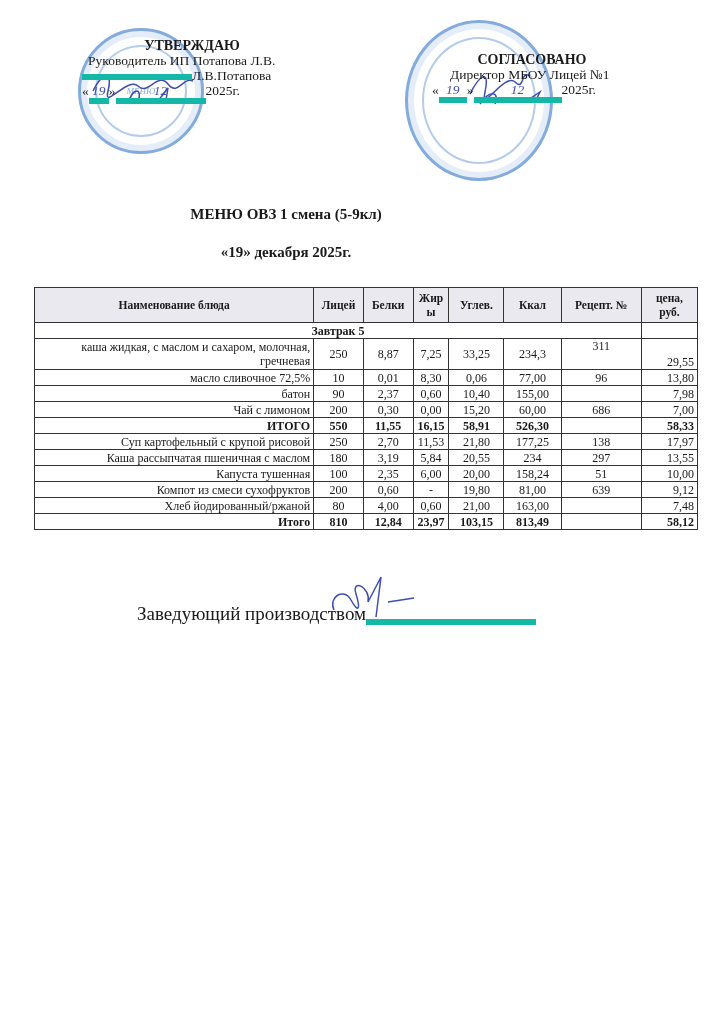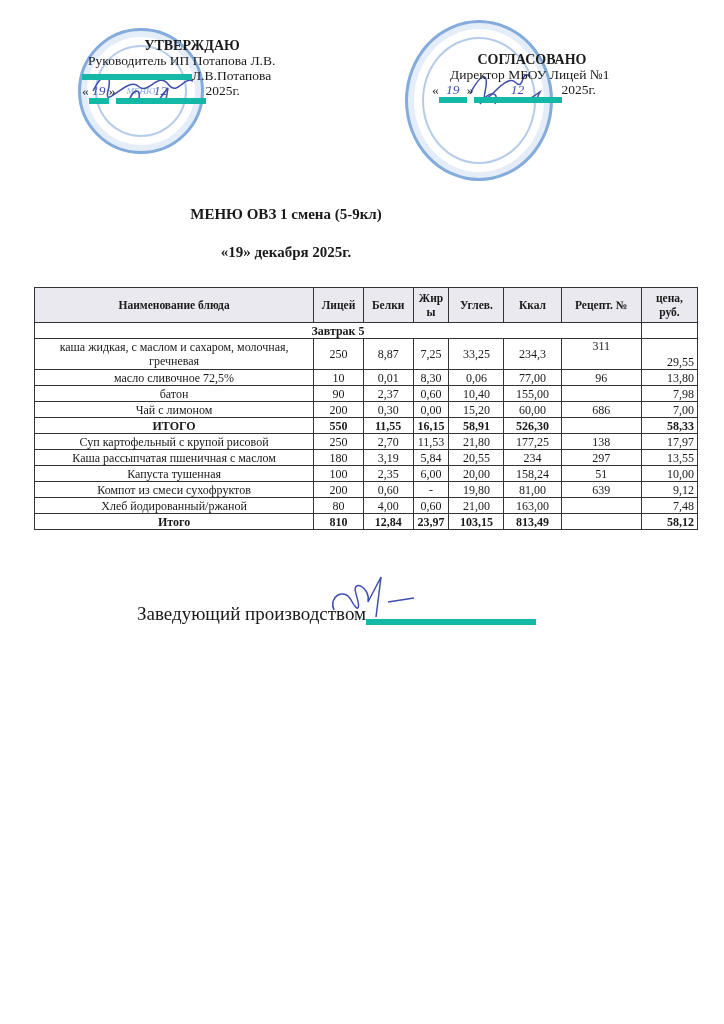--- a/index.html
+++ b/index.html
@@ -24,21 +24,21 @@
   .menu-title { position: absolute; left: 0; width: 572px; text-align: center; font-weight: bold; font-size: 15px; }
   .t1 { top: 206px; }
   .t2 { top: 244px; }
 
   table.menu { position: absolute; left: 34px; top: 262px; width: 664px; border-collapse: collapse;
                font-size: 12px; table-layout: fixed; margin-top: 25px; }
   table.menu td, table.menu th { border: 1px solid #333; padding: 0 3px; height: 15px; line-height: 14px; }
   table.menu th { background: #e9e9ef; font-weight: bold; font-size: 11.5px; height: 34px; }
   td.c { text-align: center; }
   td.r { text-align: right; }
-  td.name { text-align: center; }
+  td.name { text-align: right; }
   tr.total td { font-weight: bold; }
   tr.section td.sec { text-align: center; font-weight: bold; }
   tr.tall td { height: 30px; }
   td.bottom { vertical-align: bottom; }
   td.top { vertical-align: top; padding-top: 2px; }
 
   .footer { position: absolute; left: 137px; top: 603px; font-size: 19px; }
   .footer .uline { width: 170px; height: 14px; vertical-align: bottom; }
 </style>
 </head>

